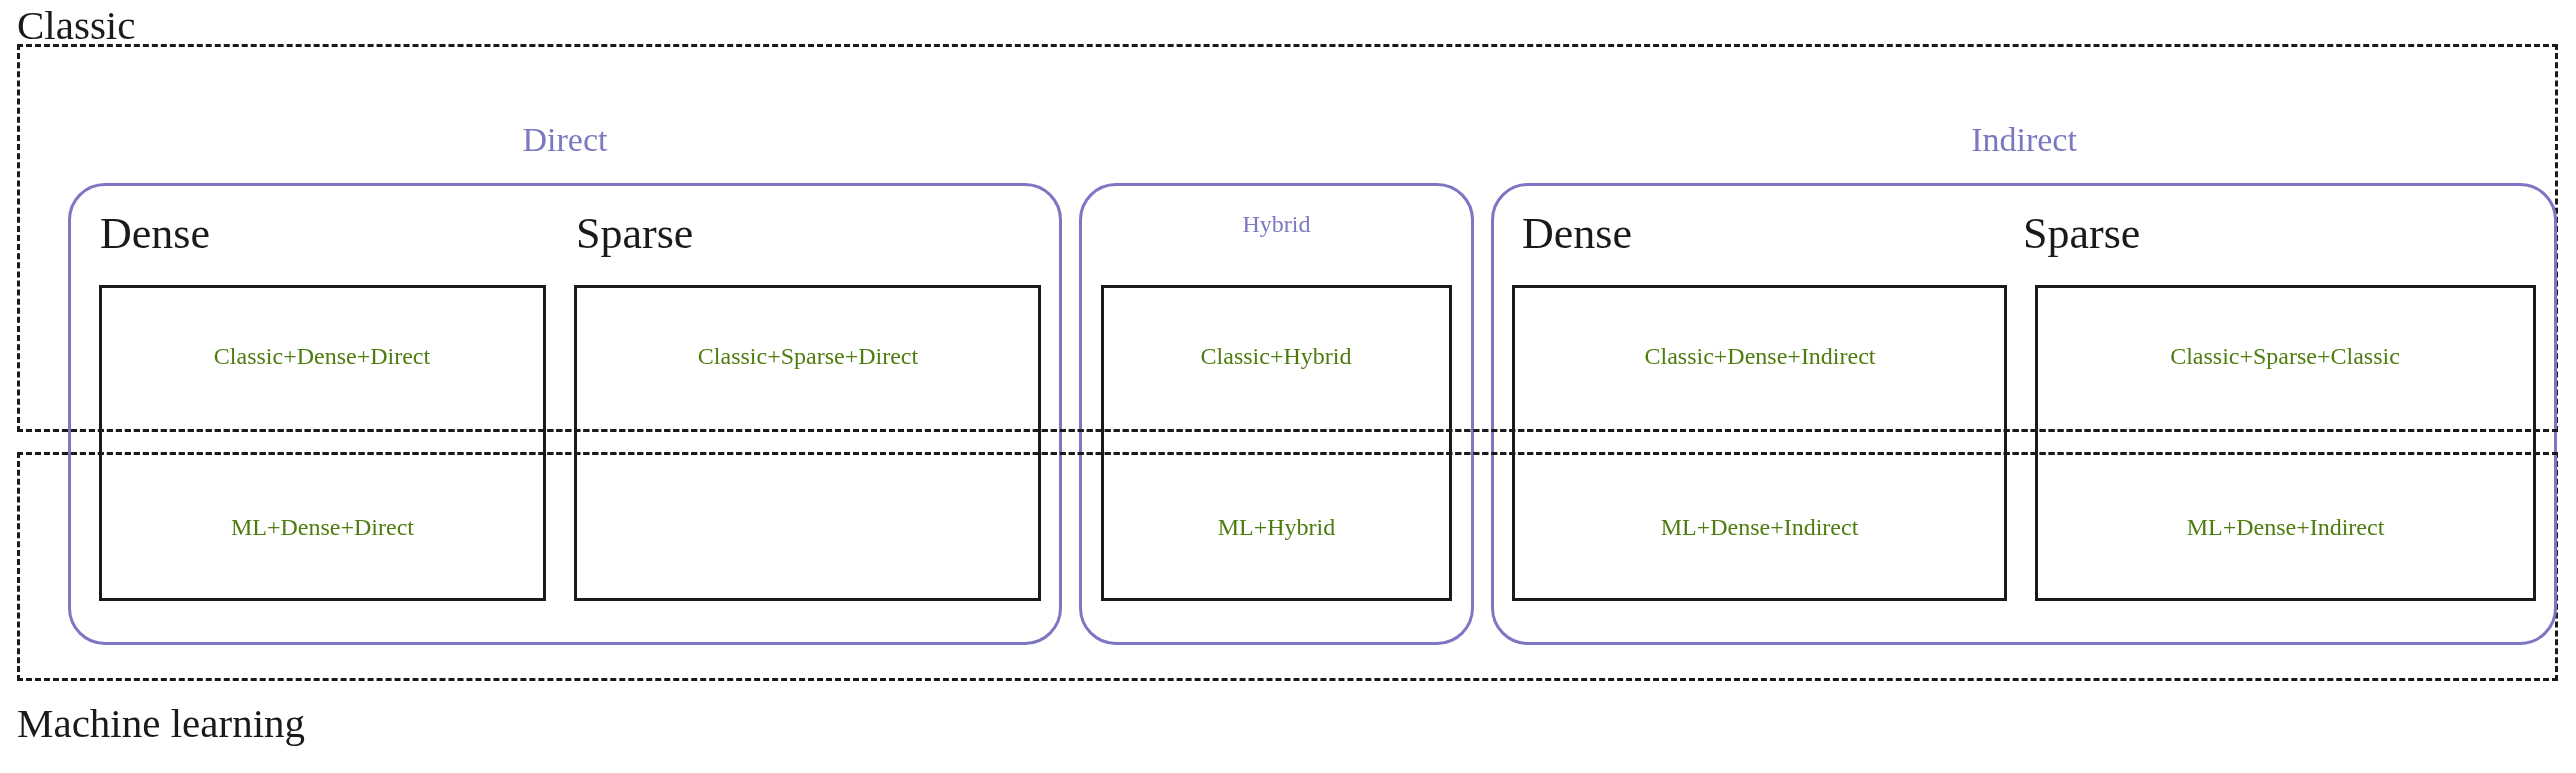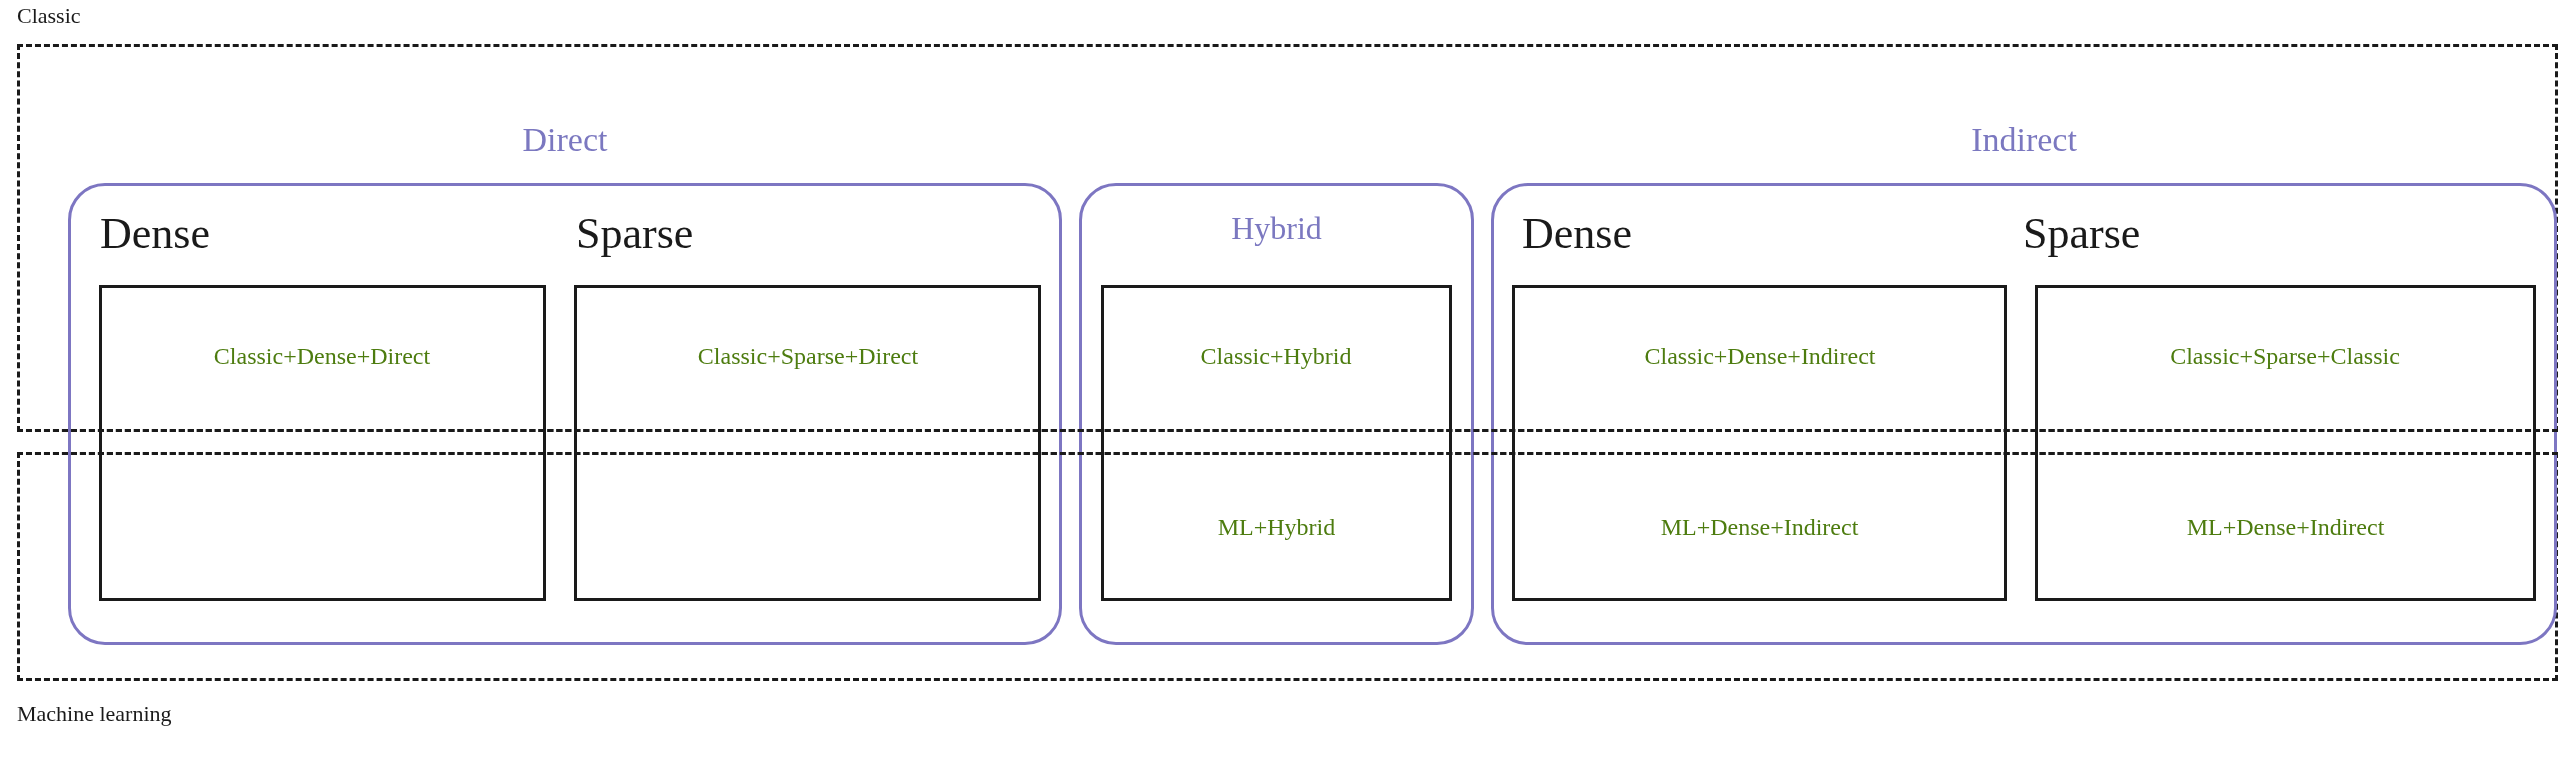--- a/index.html
+++ b/index.html
@@ -7,21 +7,21 @@
     width:2576px;height:774px;position:relative;overflow:hidden;
     font-family:"Liberation Serif","DejaVu Serif",serif;
     color:#1a1a1a;
     -webkit-font-smoothing:antialiased;
   }
   .canvas{position:absolute;inset:0;}
 
   
   .corner-label{
     position:absolute;
-    font-size:22px;
+    font-size:41px;
     line-height:1;
     color:#1a1a1a;
     white-space:nowrap;
   }
   #label-classic{left:17px;top:4.6px;}
   #label-ml{left:17px;top:703px;}
 
   
   .band{
     position:absolute;
@@ -51,21 +51,21 @@
     line-height:1;
     color:#7b78c0;
     white-space:nowrap;
     text-align:center;
   }
   #heading-direct{left:68px;top:123px;width:994px;}
   #heading-indirect{left:1491px;top:123px;width:1066px;}
 
   .group-heading{
     position:absolute;
-    font-size:32px;line-height:1;
+    font-size:24px;line-height:1;
     color:#7b78c0;white-space:nowrap;text-align:center;
   }
   #heading-hybrid{left:1079px;top:212px;width:395px;}
 
   
   .sub-heading{
     position:absolute;
     font-size:44px;line-height:1;
     color:#1a1a1a;white-space:nowrap;
   }
@@ -147,20 +147,21 @@
   <div class="cellbox" id="box-hybrid"></div>
   <div class="cellbox" id="box-indirect-dense"></div>
   <div class="cellbox" id="box-indirect-sparse"></div>
 
   <div class="cell-text classic" id="t-classic-direct-dense">Classic+Dense+Direct</div>
   <div class="cell-text classic" id="t-classic-hybrid">Classic+Hybrid</div>
   <div class="cell-text classic" id="t-classic-direct-sparse">Classic+Sparse+Direct</div>
   <div class="cell-text classic" id="t-classic-indirect-dense">Classic+Dense+Indirect</div>
   <div class="cell-text classic" id="t-classic-indirect-sparse">Classic+Sparse+Classic</div>
 
+  <div class="cell-text ml" id="t-ml-direct-dense">ML+Dense+Direct</div>
   <div class="cell-text ml" id="t-ml-hybrid">ML+Hybrid</div>
   <div class="cell-text ml" id="t-ml-indirect-dense">ML+Dense+Indirect</div>
   <div class="cell-text ml" id="t-ml-indirect-sparse">ML+Dense+Indirect</div>
 
   <div class="sep" id="sep-classic-bottom"></div>
   <div class="sep" id="sep-ml-top"></div>
 
 </div>
 
 

